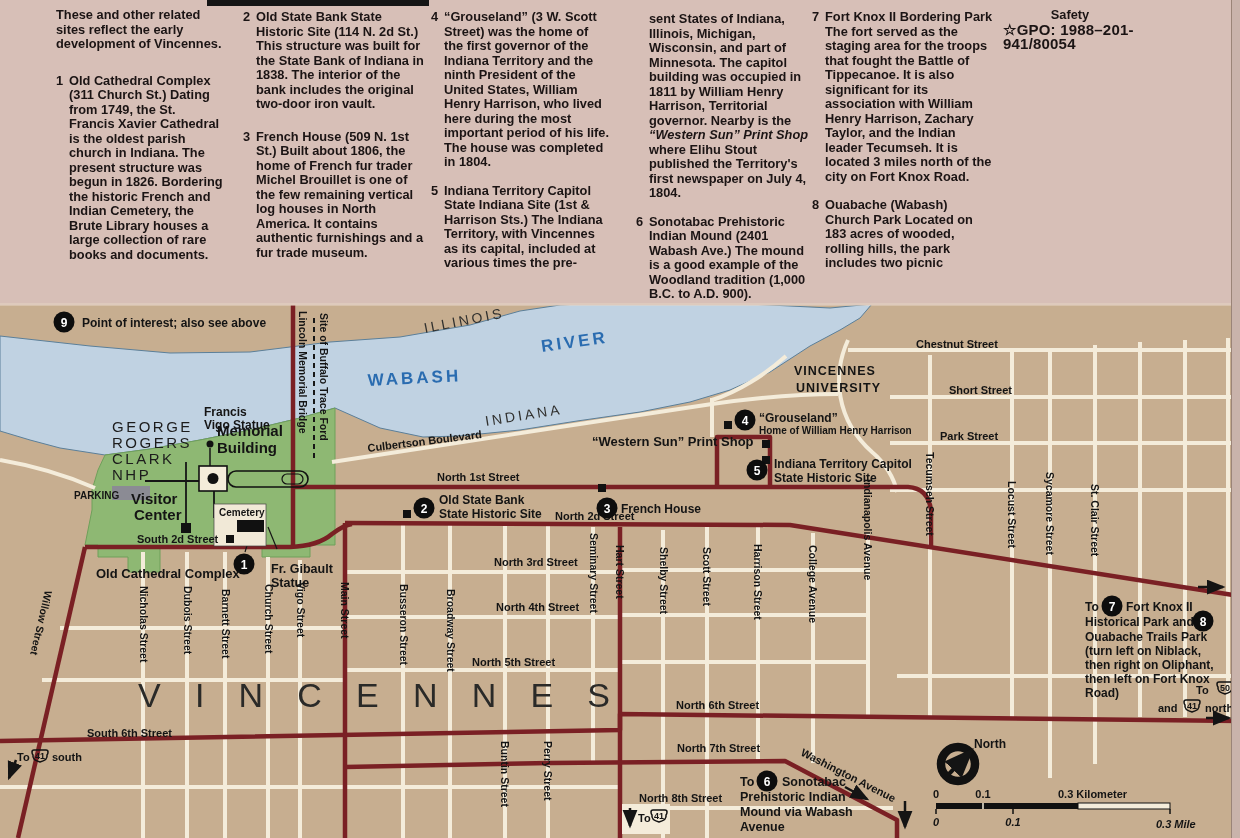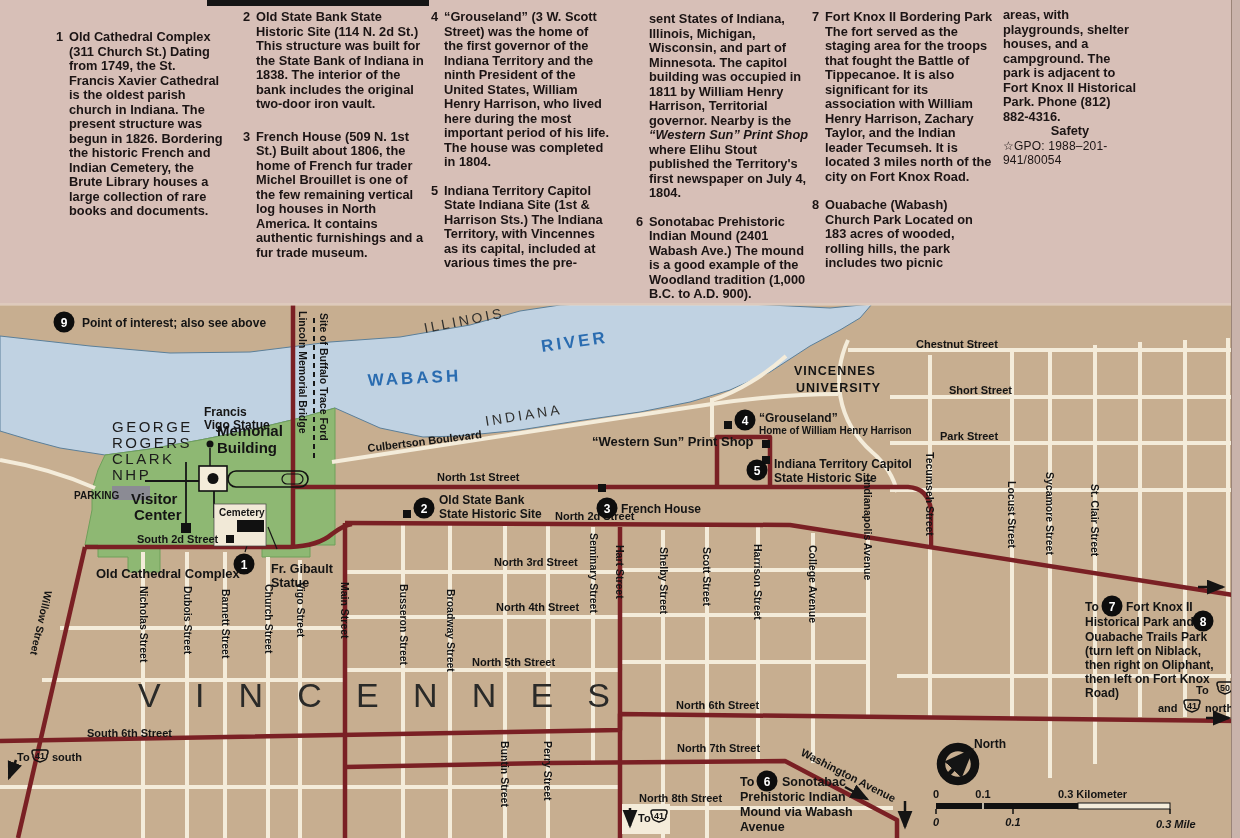--- a/index.html
+++ b/index.html
@@ -9,21 +9,21 @@
   .panel{position:absolute;left:0;top:0;width:1240px;height:305px;background:#d7bfb7;}
   .topbar{position:absolute;left:207px;top:0;width:222px;height:6px;background:#151515;}
   .col{position:absolute;top:0;color:#1b1414;font-weight:bold;
        font-size:12.8px;line-height:14.5px;height:305px;overflow:hidden;}
   .col p{margin:0;}
   .entry{display:flex;}
   .entry .num{width:13px;flex:none;}
   .entry .body{flex:1;}
   em{font-style:italic;}
   .safety-h{margin-top:8px;text-align:center;}
-  .gpo{font-weight:normal;font-size:12px;margin-top:12px;letter-spacing:.2px;}
+  .gpo{font-weight:bold;font-size:15px;margin-top:12px;letter-spacing:.2px;}
   
   svg{position:absolute;left:0;top:305px;}
   svg text{font-family:"Liberation Sans",sans-serif;fill:#141414;}
   .lbl{font-size:11px;font-weight:bold;}
   .lbl-sm{font-size:10px;font-weight:bold;}
   .lbl-md{font-size:12px;font-weight:bold;}
   .lbl-lg{font-size:12.5px;font-weight:bold;}
   .lbl-xl{font-size:13px;font-weight:bold;}
   .place{font-size:15px;font-weight:bold;}
   .vs{font-size:10.5px;font-weight:bold;}
@@ -41,20 +41,21 @@
   .fold{position:absolute;left:0;top:303px;width:1240px;height:3px;
         background:#e3d3c2;opacity:.55;}
 </style>
 </head>
 <body>
 
 <div class="panel">
   <div class="topbar"></div>
 
   <div class="col" style="left:56px;top:8px;width:168px;">
+    <p>These and other related sites reflect the early development of Vincennes.</p>
     <div class="entry" style="margin-top:22px;">
       <span class="num">1</span>
       <span class="body"><b>Old Cathedral Complex</b> <span>(311 Church St.) Dating from 1749, the St. Francis Xavier Cathedral is the oldest parish church in Indiana. The present structure was begun in 1826. Bordering the historic French and Indian Cemetery, the Brute Library houses a large collection of rare books and documents.</span></span>
     </div>
   </div>
 
   <div class="col" style="left:243px;top:10px;width:182px;">
     <div class="entry">
       <span class="num">2</span>
       <span class="body"><b>Old State Bank State Historic Site</b> <span>(114 N. 2d St.) This structure was built for the State Bank of Indiana in 1838. The interior of the bank includes the original two-door iron vault.</span></span>
@@ -92,21 +93,20 @@
       <span class="num">7</span>
       <span class="body"><b>Fort Knox II Bordering Park</b> <span>The fort served as the staging area for the troops that fought the Battle of Tippecanoe. It is also significant for its association with William Henry Harrison, Zachary Taylor, and the Indian leader Tecumseh. It is located 3 miles north of the city on Fort Knox Road.</span></span>
     </div>
     <div class="entry" style="margin-top:14px;">
       <span class="num">8</span>
       <span class="body"><b>Ouabache (Wabash) Church Park</b> <span>Located on 183 acres of wooded, rolling hills, the park includes two picnic</span></span>
     </div>
   </div>
 
   <div class="col" style="left:1003px;top:8px;width:134px;">
-    <p>areas, with playgrounds, shelter houses, and a campground. The park is adjacent to Fort Knox II Historical Park. Phone (812) 882-4316.</p>
     <p class="safety-h">Safety</p>
     <p class="gpo">☆GPO: 1988–201-941/80054</p>
   </div>
 </div>
 
 <svg width="1240" height="533" viewBox="0 305 1240 533">
   <defs>
     <marker id="arr" markerWidth="9" markerHeight="9" refX="6.5" refY="3" orient="auto">
       <path d="M0,0L7.5,3L0,6Z" fill="#141414"></path>
     </marker>

